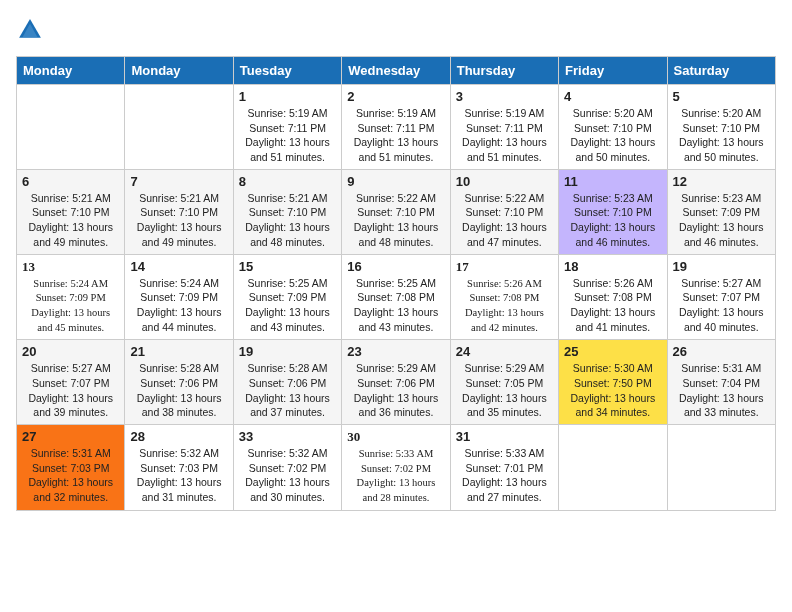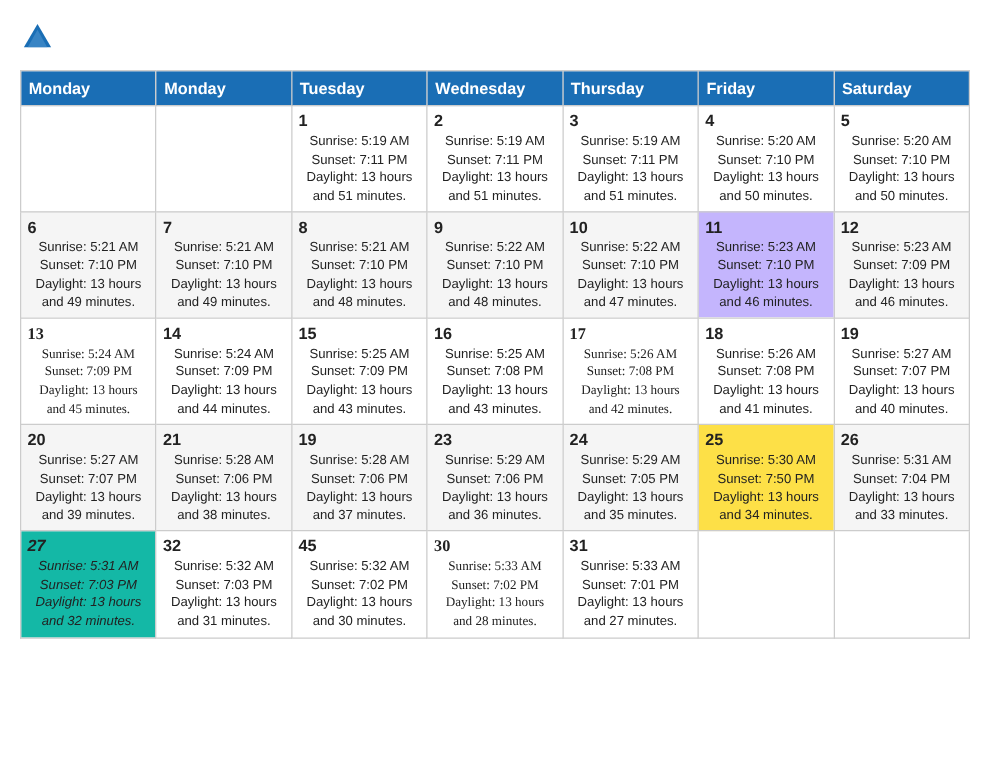--- a/index.html
+++ b/index.html
@@ -279,36 +279,36 @@
         </td>
         <td style="background: rgb(245, 245, 245);">
           <span class="day-num">26</span>
           <div class="day-info" style="white-space: pre-line;">Sunrise: 5:31 AM
 Sunset: 7:04 PM
 Daylight: 13 hours
 and 33 minutes.</div>
         </td>
       </tr>
       <tr>
-        <td style="background: #14b8a6; font-style: italic;">
+        <td style="background: #f97316;">
           <span class="day-num">27</span>
           <div class="day-info" style="white-space: pre-line;">Sunrise: 5:31 AM
 Sunset: 7:03 PM
 Daylight: 13 hours
 and 32 minutes.</div>
         </td>
         <td style="background: rgb(255, 255, 255);">
-          <span class="day-num">32</span>
+          <span class="day-num">28</span>
           <div class="day-info" style="white-space: pre-line;">Sunrise: 5:32 AM
 Sunset: 7:03 PM
 Daylight: 13 hours
 and 31 minutes.</div>
         </td>
         <td style="background: rgb(255, 255, 255);">
-          <span class="day-num">45</span>
+          <span class="day-num">33</span>
           <div class="day-info" style="white-space: pre-line;">Sunrise: 5:32 AM
 Sunset: 7:02 PM
 Daylight: 13 hours
 and 30 minutes.</div>
         </td>
         <td style="background: rgb(255, 255, 255); font-family: Liberation Serif, serif;">
           <span class="day-num">30</span>
           <div class="day-info" style="white-space: pre-line;">Sunrise: 5:33 AM
 Sunset: 7:02 PM
 Daylight: 13 hours

